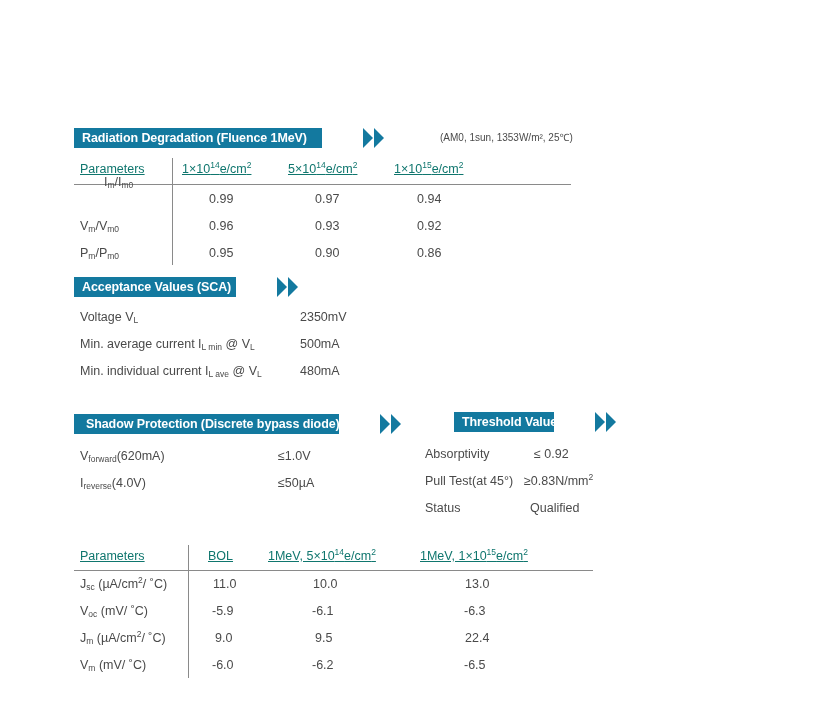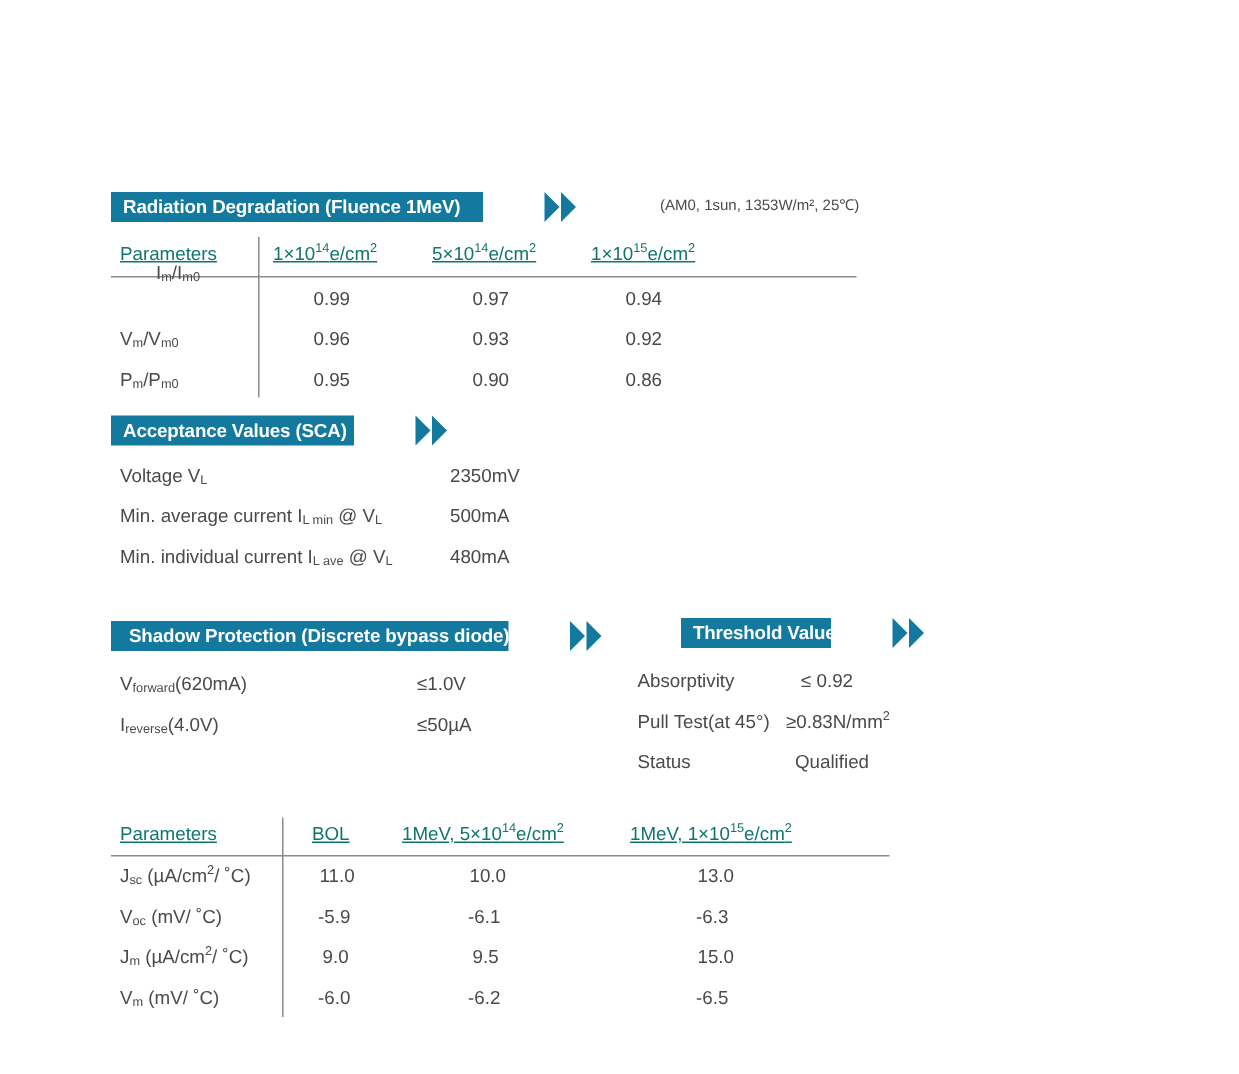--- a/index.html
+++ b/index.html
@@ -203,20 +203,20 @@
   <div class="tx val" style="left:465px; top:577px;">13.0</div>
 
   <div class="tx" style="left:80px; top:604px;">V<sub>oc</sub> (mV/ ˚C)</div>
   <div class="tx val" style="left:212px; top:604px;">-5.9</div>
   <div class="tx val" style="left:312px; top:604px;">-6.1</div>
   <div class="tx val" style="left:464px; top:604px;">-6.3</div>
 
   <div class="tx" style="left:80px; top:631px;">J<sub>m</sub> (µA/cm<sup>2</sup>/ ˚C)</div>
   <div class="tx val" style="left:215px; top:631px;">9.0</div>
   <div class="tx val" style="left:315px; top:631px;">9.5</div>
-  <div class="tx val" style="left:465px; top:631px;">15.0</div>
+  <div class="tx val" style="left:465px; top:631px;">22.4</div>
 
   <div class="tx" style="left:80px; top:658px;">V<sub>m</sub> (mV/ ˚C)</div>
   <div class="tx val" style="left:212px; top:658px;">-6.0</div>
   <div class="tx val" style="left:312px; top:658px;">-6.2</div>
   <div class="tx val" style="left:464px; top:658px;">-6.5</div>
 
 </div>
 
 </body></html>

